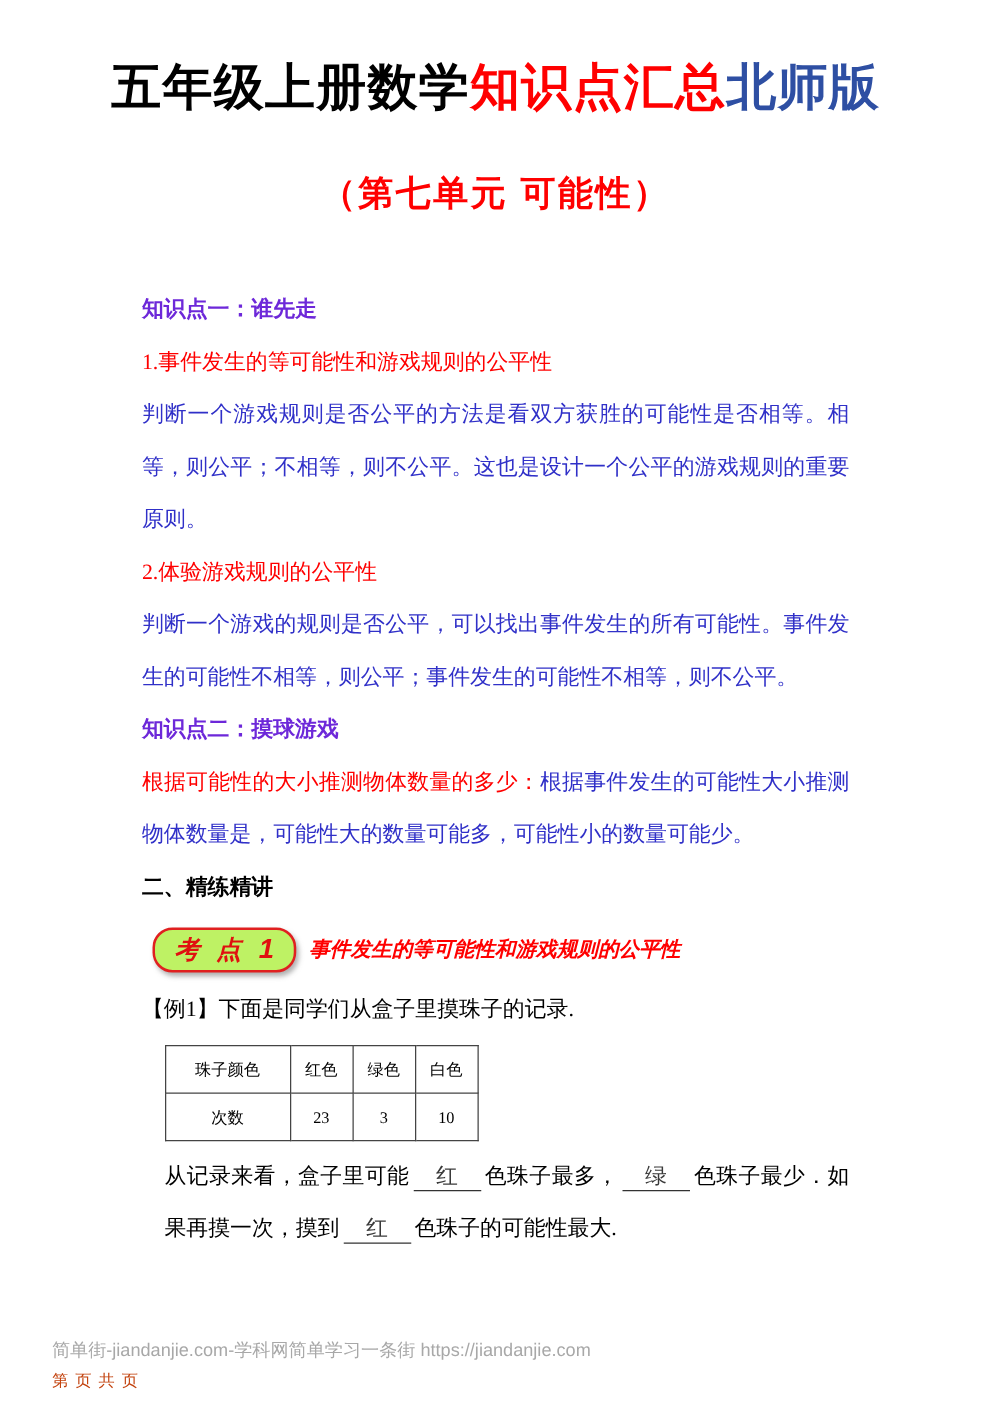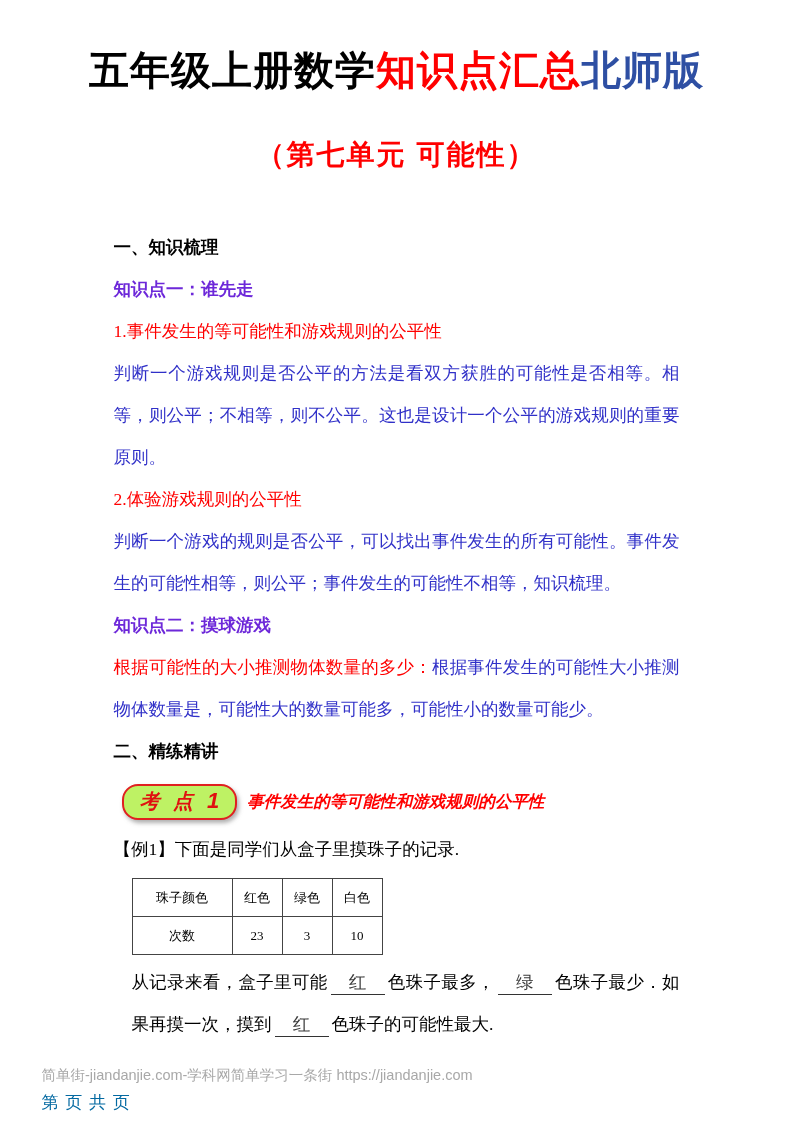--- a/index.html
+++ b/index.html
@@ -139,48 +139,47 @@
     bottom: 8px;
     text-align: left;
     font-family: "Liberation Sans", sans-serif;
   }
   .footer-site {
     color: #a8a8a8;
     font-size: 14.5px;
     margin-bottom: 6px;
   }
   .footer-page {
-    color: #0369a1;
-    font-size: 17px;
+    color: #c2410c;
+    font-size: 13px;
     letter-spacing: 1px;
   }
 </style>
 </head>
 <body>
 
 <div class="page">
   <div class="doc-title">
     <span class="t-black">五年级上册数学</span><span class="t-red">知识点汇总</span><span class="t-blue">北师版</span>
   </div>
 
   <div class="doc-subtitle">（第七单元 可能性）</div>
 
   <div class="content body-flow">
 
-    <div class="line h-black">一、知识梳理</div>
 
     <div class="line h-red">知识点一：谁先走</div>
 
     <div class="line sub-red">1.事件发生的等可能性和游戏规则的公平性</div>
 
     <div class="para blue-text">判断一个游戏规则是否公平的方法是看双方获胜的可能性是否相等。相等，则公平；不相等，则不公平。这也是设计一个公平的游戏规则的重要原则。</div>
 
     <div class="line sub-red">2.体验游戏规则的公平性</div>
 
-    <div class="para blue-text">判断一个游戏的规则是否公平，可以找出事件发生的所有可能性。事件发生的可能性相等，则公平；事件发生的可能性不相等，知识梳理。</div>
+    <div class="para blue-text">判断一个游戏的规则是否公平，可以找出事件发生的所有可能性。事件发生的可能性不相等，则公平；事件发生的可能性不相等，则不公平。</div>
 
     <div class="line h-red">知识点二：摸球游戏</div>
 
     <div class="para"><span class="red-text">根据可能性的大小推测物体数量的多少：</span><span class="blue-text">根据事件发生的可能性大小推测物体数量是，可能性大的数量可能多，可能性小的数量可能少。</span></div>
 
     <div class="line h-black">二、精练精讲</div>
 
     <div class="kaodian-row">
       <span class="kaodian-badge">
         <span>考 点</span>

